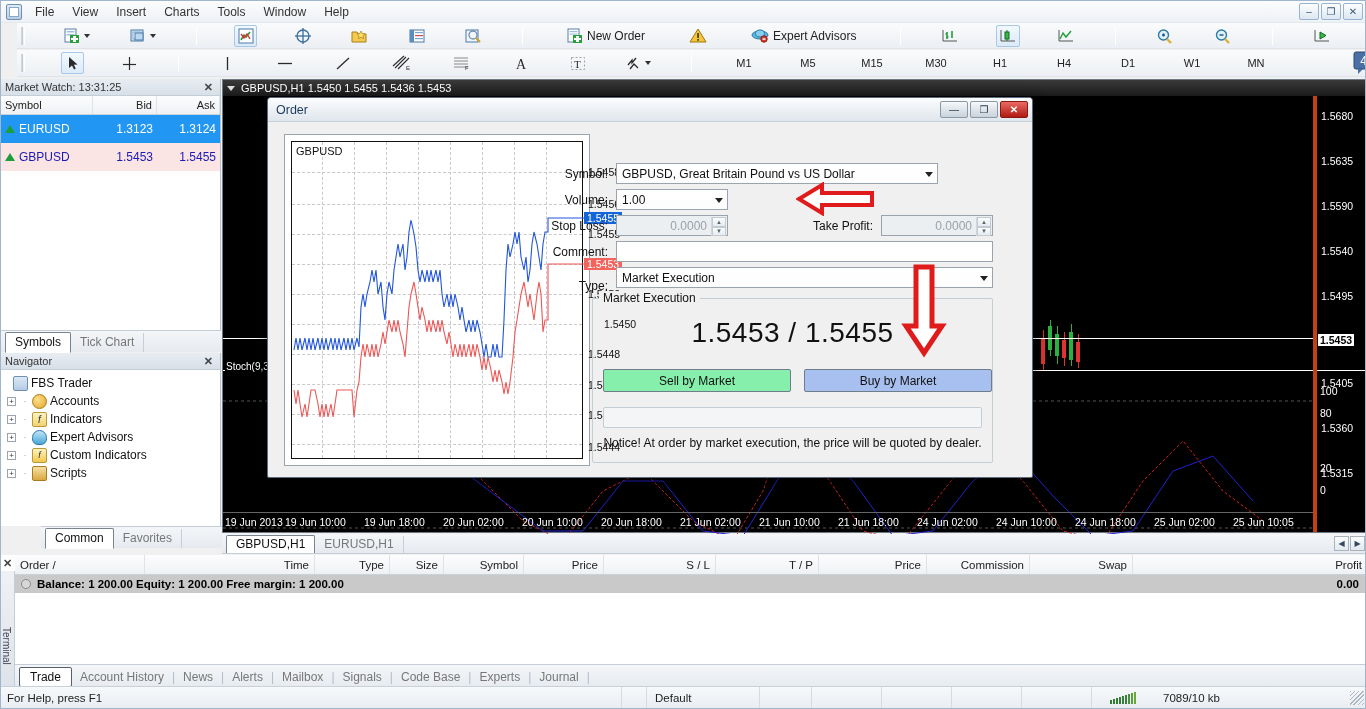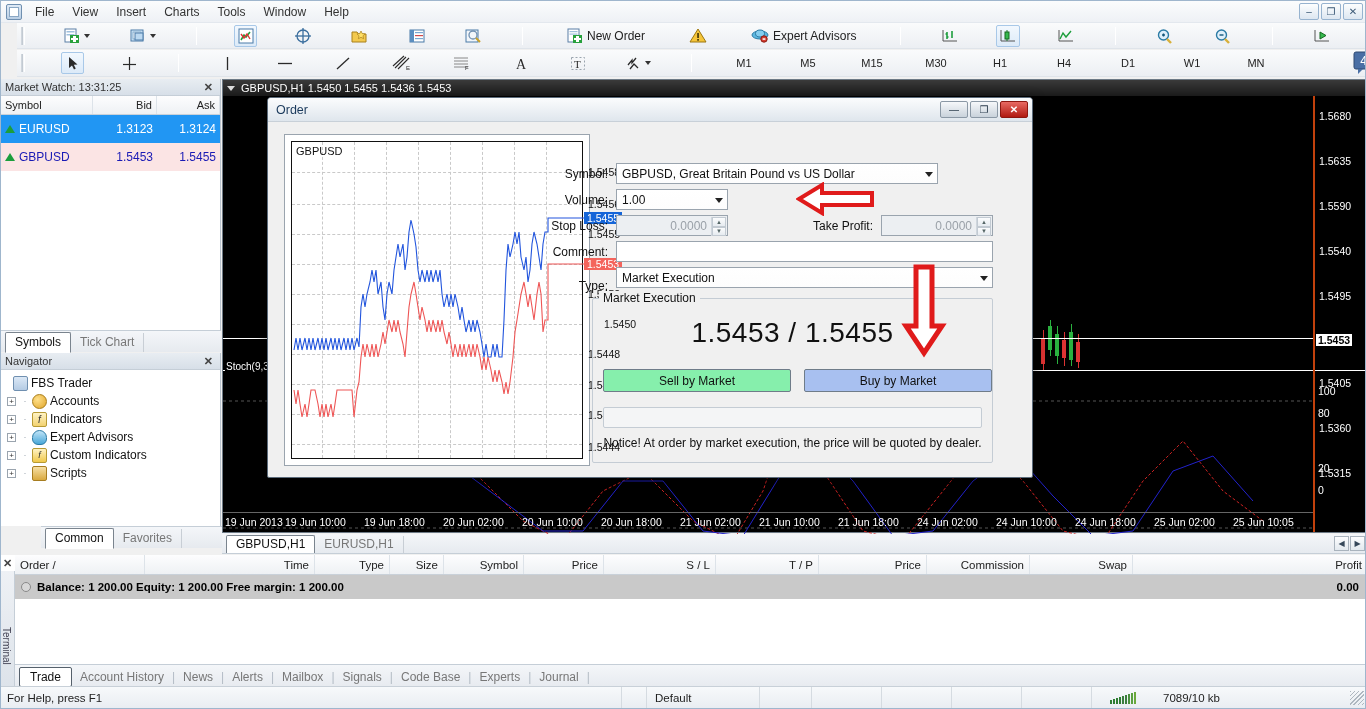--- a/index.html
+++ b/index.html
@@ -132,21 +132,21 @@
     background: #000; border: 1px solid #6d7a86;
   }
   .chart-caption {
     position: absolute; left: 0; top: 0; height: 16px; width: 100%;
     background: linear-gradient(#3a3a3a, #1a1a1a); color: #fff; font-size: 11px;
     display: flex; align-items: center; padding-left: 4px; gap: 6px;
   }
   .cap-arrow { width: 0; height: 0; border-left: 4px solid transparent; border-right: 4px solid transparent; border-top: 5px solid #ddd; }
   .price-axis {
     position: absolute; right: 0; top: 16px; width: 52px; bottom: 0;
-    color: #fff; font-size: 10.5px; border-left: 2px solid #c2410c;
+    color: #fff; font-size: 10.5px; border-left: 4px solid #c2410c;
   }
   .price-axis .tk { position: absolute; left: 4px; }
   .price-axis .cur {
     position: absolute; left: 1px; background: #fff; color: #000; padding: 0 2px; font-weight: 600;
   }
   .time-axis {
     position: absolute; left: 0; right: 52px; bottom: 0; height: 20px;
     color: #fff; font-size: 10.5px; border-top: 1px solid #666;
   }
   .time-axis span { position: absolute; top: 3px; }
@@ -181,21 +181,21 @@
     writing-mode: vertical-rl; font-size: 10px; color: #445; display: block;
     padding-top: 56px; letter-spacing: 0px;
   }
   .term-head {
     position: absolute; left: 14px; top: 0; right: 0; height: 20px;
     background: linear-gradient(#fdfdfe, #eef1f4); border-bottom: 1px solid #c9d1d9;
     display: flex; font-size: 11.5px; color: #222;
   }
   .term-head div { border-right: 1px solid #dde3e9; display: flex; align-items: center; padding: 0 5px; }
   .term-balance {
-    position: absolute; left: 14px; top: 20px; right: 0; height: 24px; background: #c9c9c9;
+    position: absolute; left: 14px; top: 20px; right: 0; height: 18px; background: #c9c9c9;
     display: flex; align-items: center; font-size: 11.5px; color: #000; font-weight: bold; padding-left: 6px; gap: 6px;
   }
   .bal-dot { width: 10px; height: 10px; border-radius: 50%; border: 1px solid #8a8a8a; background: #d8d8d8; flex: none; }
   .term-profit { margin-left: auto; padding-right: 8px; }
   #term-tabs {
     position: absolute; left: 14px; top: 109px; right: 0; height: 24px;
     background: linear-gradient(#f4f6f9, #e6eaef); border-top: 1px solid #c5ced7;
     display: flex; align-items: center; padding-left: 4px;
   }
   #term-tabs .tab { font-size: 12px; padding: 2px 8px; color: #777; }

